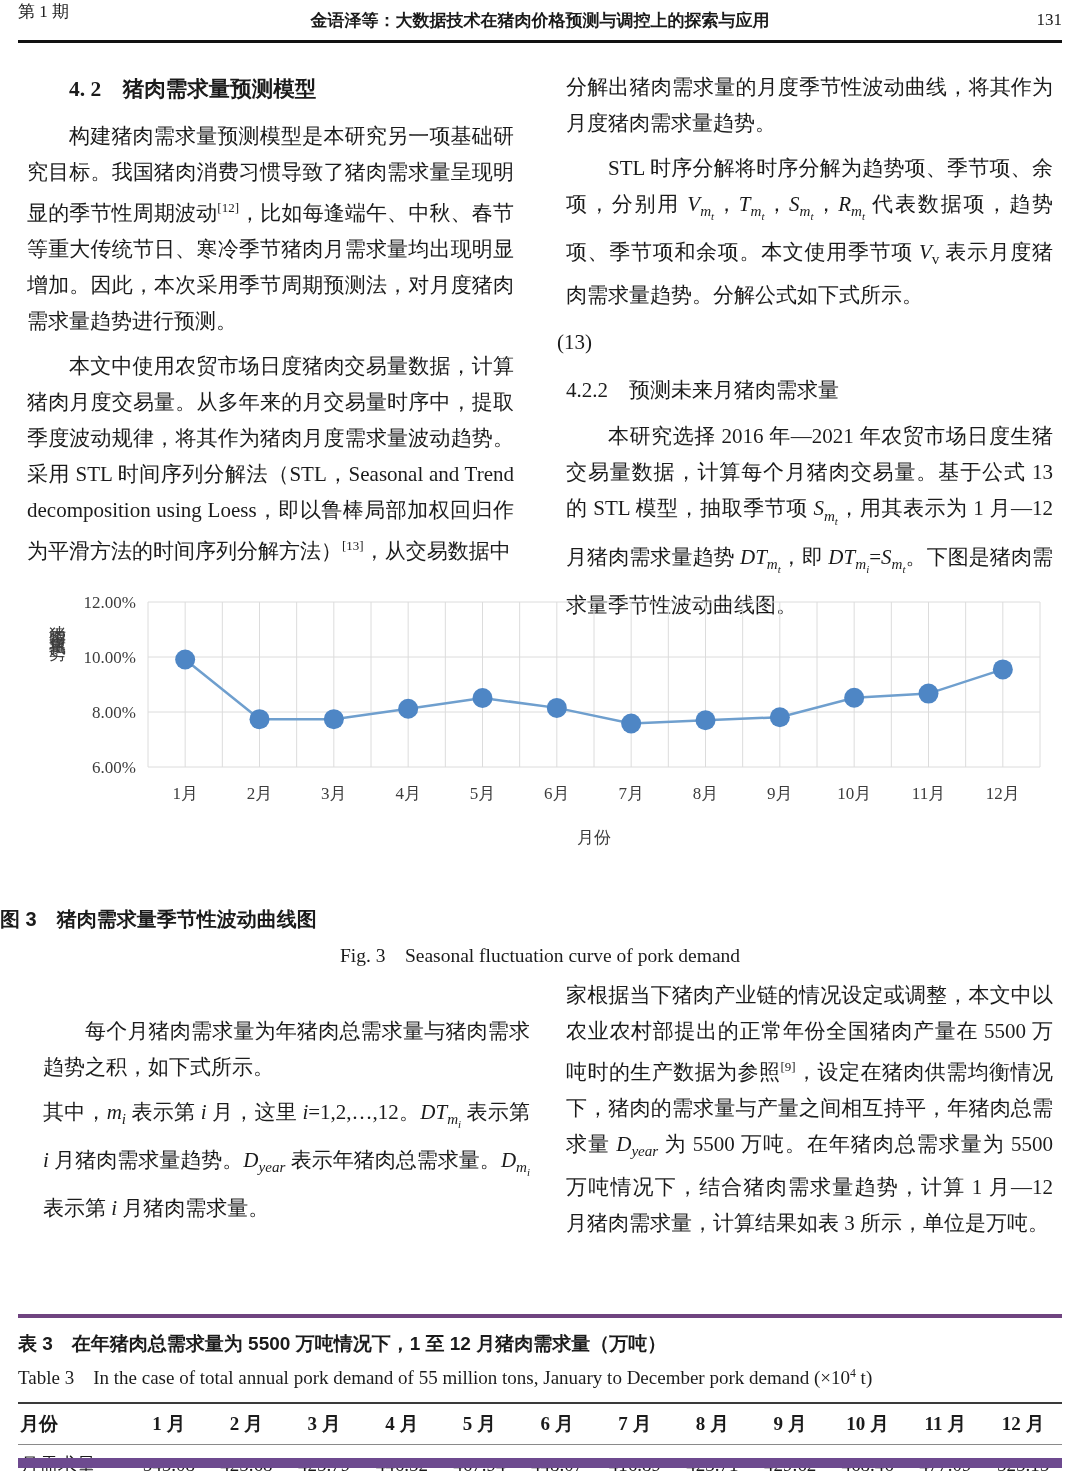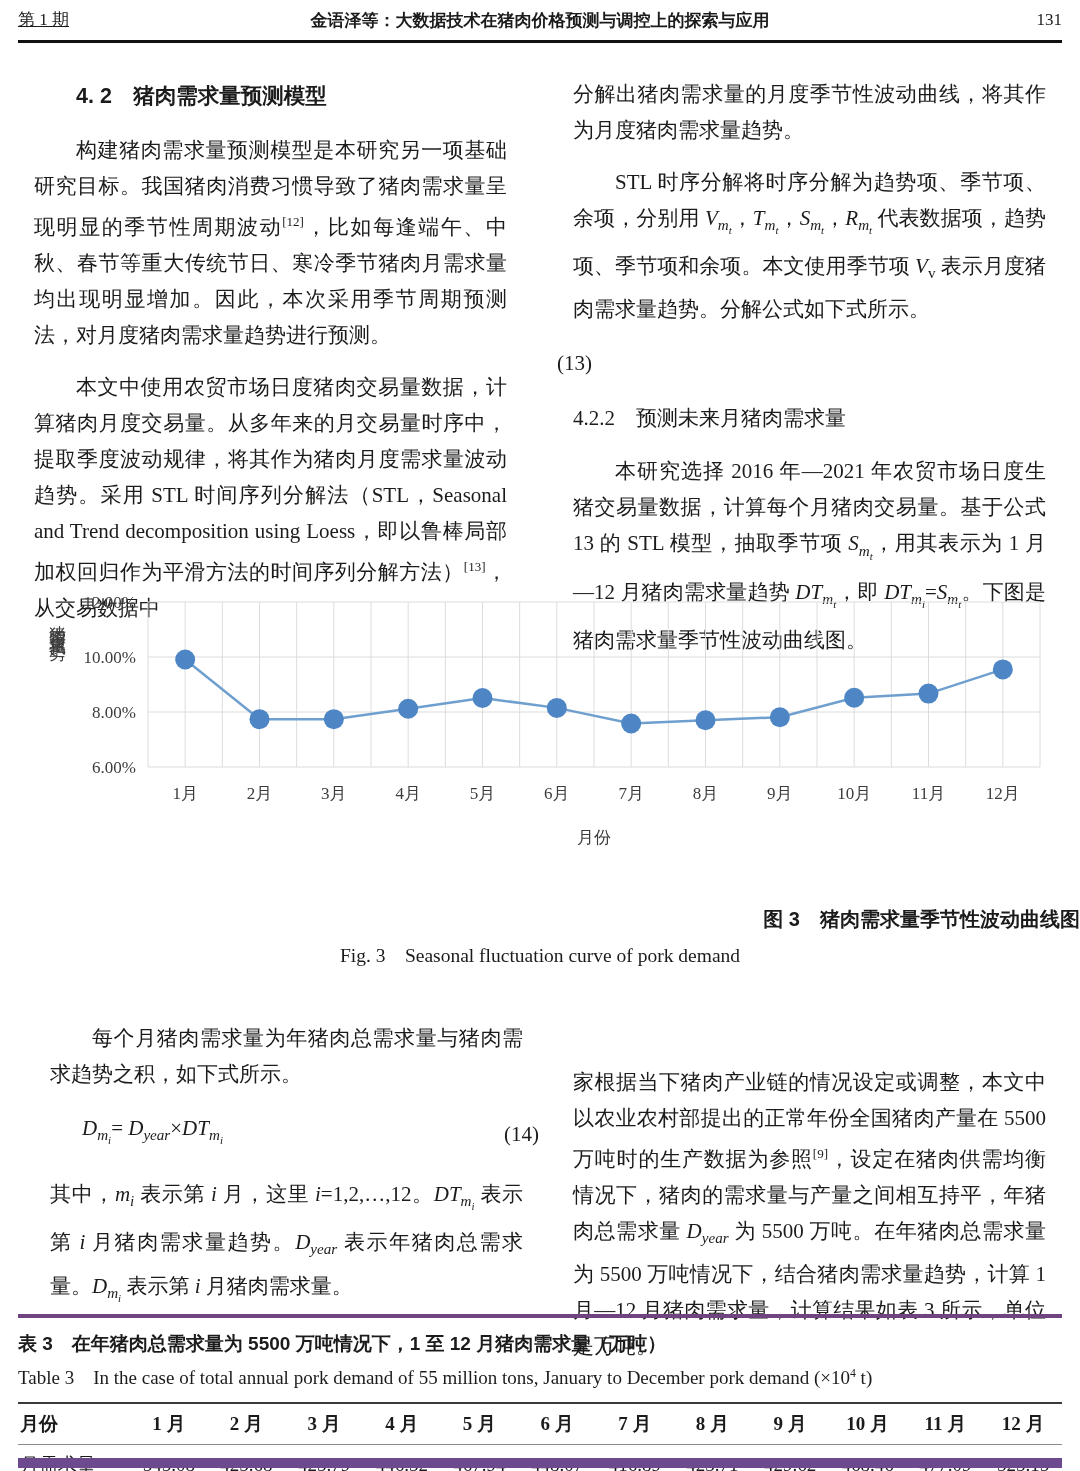--- a/index.html
+++ b/index.html
@@ -3,43 +3,43 @@
 <meta charset="utf-8">
 <style>
   html,body{margin:0;padding:0;}
   body{
     width:1080px;height:1471px;position:relative;background:#ffffff;
     font-family:"Liberation Serif","DejaVu Serif",serif;color:#1b1b1b;
     overflow:hidden;
   }
   .abs{position:absolute;}
   
-  .hdr-issue{left:18px;top:8px;font-size:17px;text-decoration:underline;}
+  .hdr-issue{left:18px;top:0;font-size:17px;}
   .hdr-title{left:0;right:0;top:9px;text-align:center;font-size:17px;
     font-family:"Liberation Sans","DejaVu Sans",sans-serif;font-weight:bold;}
   .hdr-page{right:18px;top:10px;font-size:17px;}
   .hdr-rule{left:18px;top:40px;width:1044px;height:2.5px;background:#111;}
   
   .col{width:505px;font-size:21px;line-height:36px;text-align:justify;}
-  .col p{margin:16px;text-indent:42px;}
+  .col p{margin:9px;text-indent:42px;font-family:Liberation Serif, serif;}
   .col p.noindent{text-indent:0;}
   .h-bold{font-family:"Liberation Sans","DejaVu Sans",sans-serif;
     font-weight:bold;font-size:21.5px;line-height:40px;margin:0;}
   .h-sub{font-size:21px;line-height:38px;margin:0;}
   sup{font-size:0.62em;}
   sub{font-size:0.72em;}
   .eq-row{display:flex;justify-content:space-between;align-items:center;
     margin:6px 0;line-height:40px;}
   .eq-row .eq{padding-left:48px;font-size:21px;}
   .eq-row .eq i{font-family:"Liberation Serif",serif;}
   .eq-row .eq-no{font-size:21px;}
   
   .ytitle{left:46px;top:612px;height:165px;font-size:17px;color:#3c3c3c;
     writing-mode:vertical-rl;text-orientation:upright;letter-spacing:3px;}
-  .fig-cap-zh{left:0;right:0;top:906px;text-align:right;font-size:20px;
+  .fig-cap-zh{left:0;right:0;top:906px;text-align:left;font-size:20px;
     font-family:"Liberation Sans","DejaVu Sans",sans-serif;font-weight:bold;}
   .fig-cap-en{left:0;right:0;top:942px;text-align:center;font-size:19.5px;}
   svg text.tick{font-family:"Liberation Serif","DejaVu Serif",serif;
     font-size:17px;fill:#3c3c3c;}
   
   .tablewrap{left:18px;top:1314px;width:1044px;}
   .t-topline{height:3.5px;background:#6f4480;}
   .t-cap-zh{font-family:"Liberation Sans","DejaVu Sans",sans-serif;
     font-weight:bold;font-size:19px;margin-top:13px;}
   .t-cap-en{font-size:19px;margin-top:8px;}
@@ -137,28 +137,24 @@
       <text x="888.5" y="227" text-anchor="middle" class="tick">11月</text>
       <text x="962.8333333333333" y="227" text-anchor="middle" class="tick">12月</text>
       <text x="554" y="271" text-anchor="middle" class="tick">月份</text>
     </svg>
 </div>
 <div class="abs fig-cap-zh">图 3　猪肉需求量季节性波动曲线图</div>
 <div class="abs fig-cap-en">Fig. 3　Seasonal fluctuation curve of pork demand</div>
 
 <div class="abs col" style="left:34px;top:1004px;">
   <p>每个月猪肉需求量为年猪肉总需求量与猪肉需求趋势之积，如下式所示。</p>
-  <div class="eq-row">
-    <span class="eq"><i>D</i><sub><i>m<sub>i</sub></i></sub>= <i>D</i><sub><i>year</i></sub>×<i>DT</i><sub><i>m<sub>i</sub></i></sub></span>
-    <span class="eq-no">(14)</span>
-  </div>
   <p class="noindent">其中，<i>m<sub>i</sub></i> 表示第 <i>i</i> 月，这里 <i>i</i>=1,2,…,12。<i>DT</i><sub><i>m<sub>i</sub></i></sub> 表示第 <i>i</i> 月猪肉需求量趋势。<i>D</i><sub><i>year</i></sub> 表示年猪肉总需求量。<i>D</i><sub><i>m<sub>i</sub></i></sub> 表示第 <i>i</i> 月猪肉需求量。</p>
 </div>
 
-<div class="abs col" style="left:557px;top:1048px;">
+<div class="abs col" style="left:557px;top:968px;">
   <p class="noindent">家根据当下猪肉产业链的情况设定或调整，本文中以农业农村部提出的正常年份全国猪肉产量在 5500 万吨时的生产数据为参照<sup>[9]</sup>，设定在猪肉供需均衡情况下，猪肉的需求量与产量之间相互持平，年猪肉总需求量 <i>D</i><sub><i>year</i></sub> 为 5500 万吨。在年猪肉总需求量为 5500 万吨情况下，结合猪肉需求量趋势，计算 1 月—12 月猪肉需求量，计算结果如表 3 所示，单位是万吨。</p>
 </div>
 
 <div class="abs tablewrap">
   <div class="t-topline"></div>
   <div class="t-cap-zh">表 3　在年猪肉总需求量为 5500 万吨情况下，1 至 12 月猪肉需求量（万吨）</div>
   <div class="t-cap-en">Table 3　In the case of total annual pork demand of 55 million tons, January to December pork demand (×10<sup>4</sup> t)</div>
   <table class="demand">
     <thead>
         <tr id="t-head">

